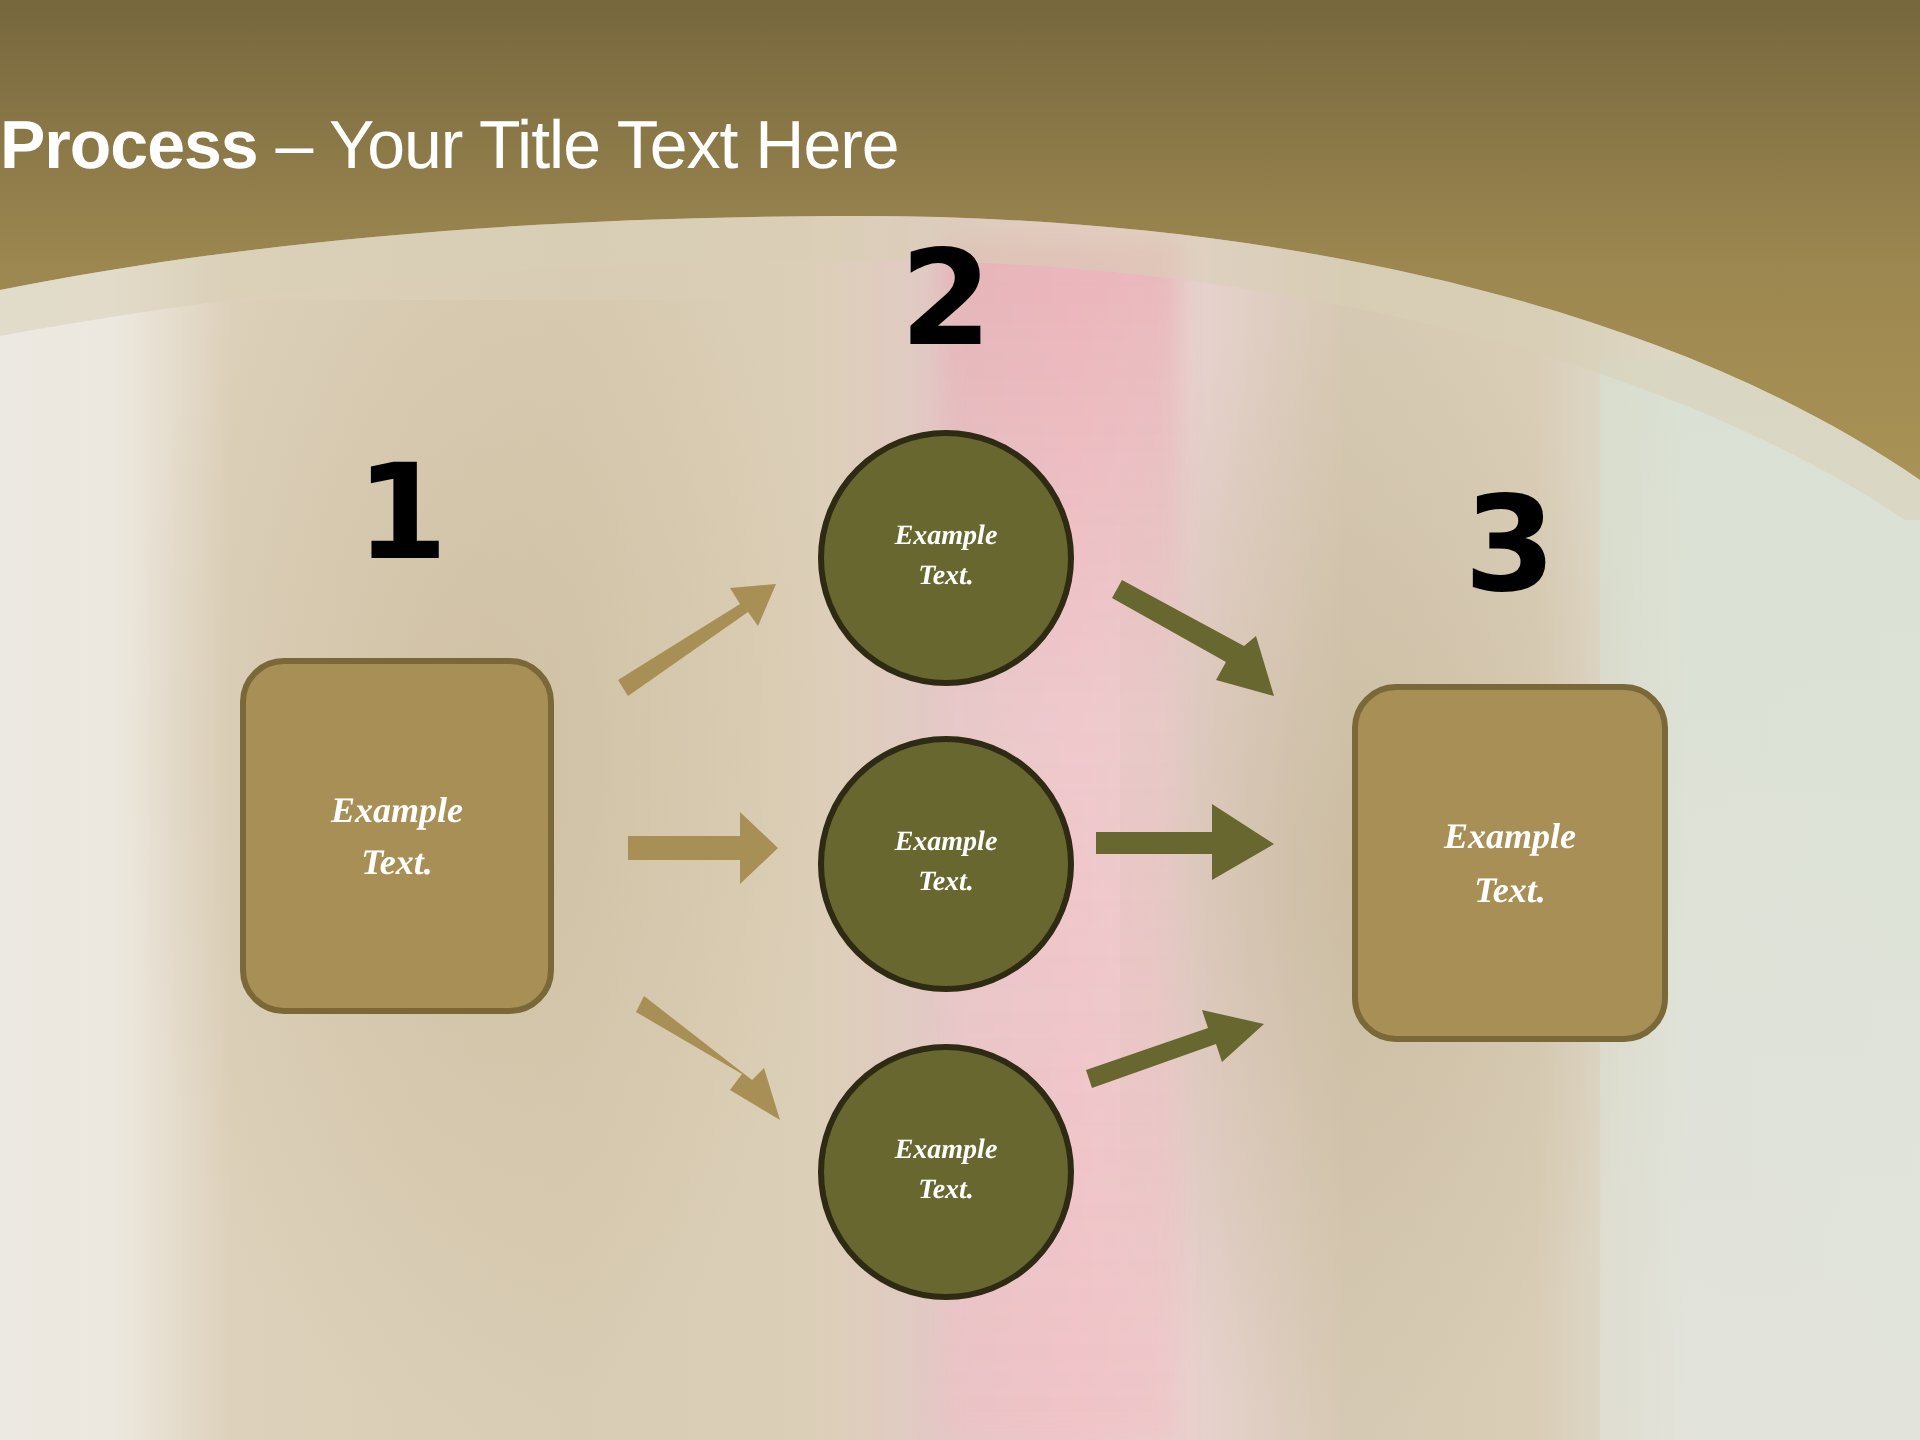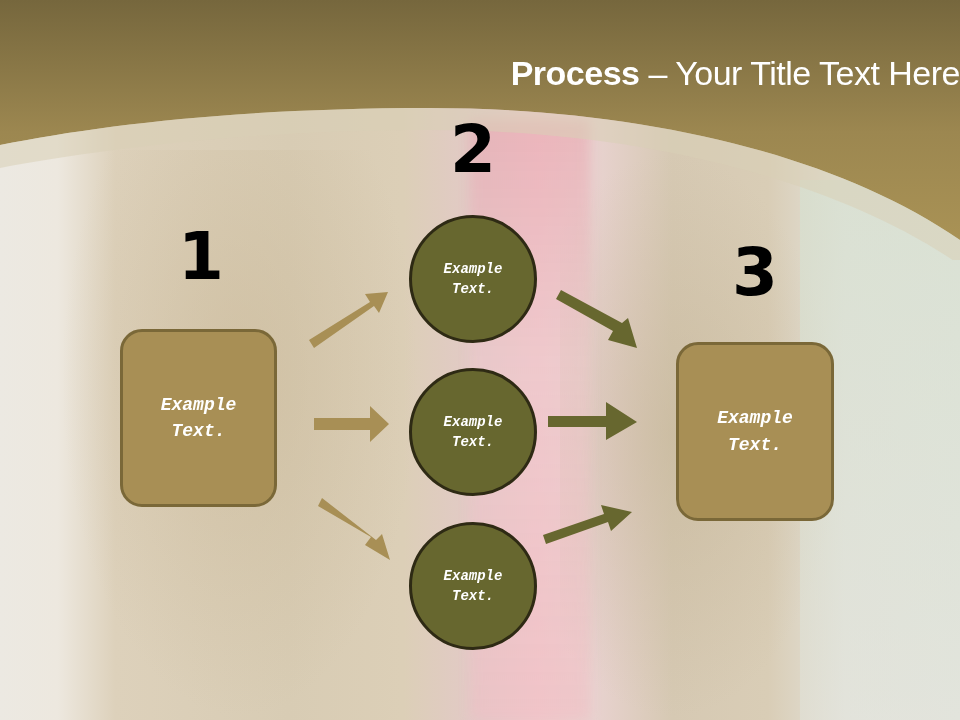--- a/index.html
+++ b/index.html
@@ -9,27 +9,27 @@
   .photo { position: absolute; inset: 0; }
   .photo .bg-left { position: absolute; left: 0; top: 0; width: 960px; height: 720px;
     background: linear-gradient(90deg, #ece9e2 0%, #ede8df 6%, #ddd1bb 12%, #d8ccb4 30%, #dccfb7 42%, #e3c9c8 50%, #efc9cc 56%, #e8d2cf 62%, #d6c9b3 70%, #d9cdb6 80%, #e3e2da 88%, #e2e4dc 100%); }
   .photo .jacket-left { position: absolute; left: 60px; top: 150px; width: 360px; height: 570px; background: radial-gradient(ellipse at 50% 40%, rgba(201,183,150,0.55), rgba(201,183,150,0) 70%); }
   .photo .jacket-right { position: absolute; left: 560px; top: 150px; width: 280px; height: 570px; background: radial-gradient(ellipse at 40% 50%, rgba(196,180,150,0.55), rgba(196,180,150,0) 70%); }
   .photo .scarf { position: absolute; left: 470px; top: 120px; width: 120px; height: 600px; background: linear-gradient(180deg, rgba(232,160,170,0.5) 0%, rgba(240,200,205,0.4) 40%, rgba(242,190,196,0.5) 100%); filter: blur(6px); }
   .photo .sky-right { position: absolute; right: 0; top: 180px; width: 160px; height: 540px; background: linear-gradient(180deg, rgba(214,224,208,0.7), rgba(226,228,220,0.5)); }
 
   .header { position: absolute; left: 0; top: 0; width: 960px; height: 260px; }
   .header svg { position: absolute; left: 0; top: 0; }
-  .title { position: absolute; left: 0; top: 54px; width: 960px; text-align: right; color: #ffffff; font-family: "Liberation Sans", "DejaVu Sans", sans-serif; font-size: 34px; letter-spacing: -0.5px; }
+  .title { position: absolute; left: 0; top: 54px; width: 960px; text-align: left; color: #ffffff; font-family: "Liberation Sans", "DejaVu Sans", sans-serif; font-size: 34px; letter-spacing: -0.5px; }
   .title .bold { font-weight: bold; }
 
   .num { position: absolute; font-family: "DejaVu Sans", sans-serif; font-weight: bold; font-size: 66px; color: #000; line-height: 1; }
   .box { position: absolute; width: 152px; height: 174px; background: #a88f55; border: 3px solid #7a6838; border-radius: 22px; box-sizing: border-box; display: flex; align-items: center; justify-content: center; text-align: center; }
   .circle { position: absolute; width: 128px; height: 128px; border-radius: 50%; background: #67672f; border: 3px solid #2e2a14; box-sizing: border-box; display: flex; align-items: center; justify-content: center; text-align: center; }
-  .label { color: #ffffff; font-family: Liberation Mono, monospace; font-style: italic; font-weight: bold; line-height: 1.45; white-space: pre-line; }
+  .label { color: #ffffff; font-family: Liberation Serif, serif; font-style: italic; font-weight: bold; line-height: 1.45; white-space: pre-line; }
   .box .label { font-size: 18px; }
   .circle .label { font-size: 14px; }
   .arrows { position: absolute; left: 0; top: 0; }
 </style>
 </head>
 <body>
 
 <div class="slide">
   <div class="photo">
     <div class="bg-left"></div>

